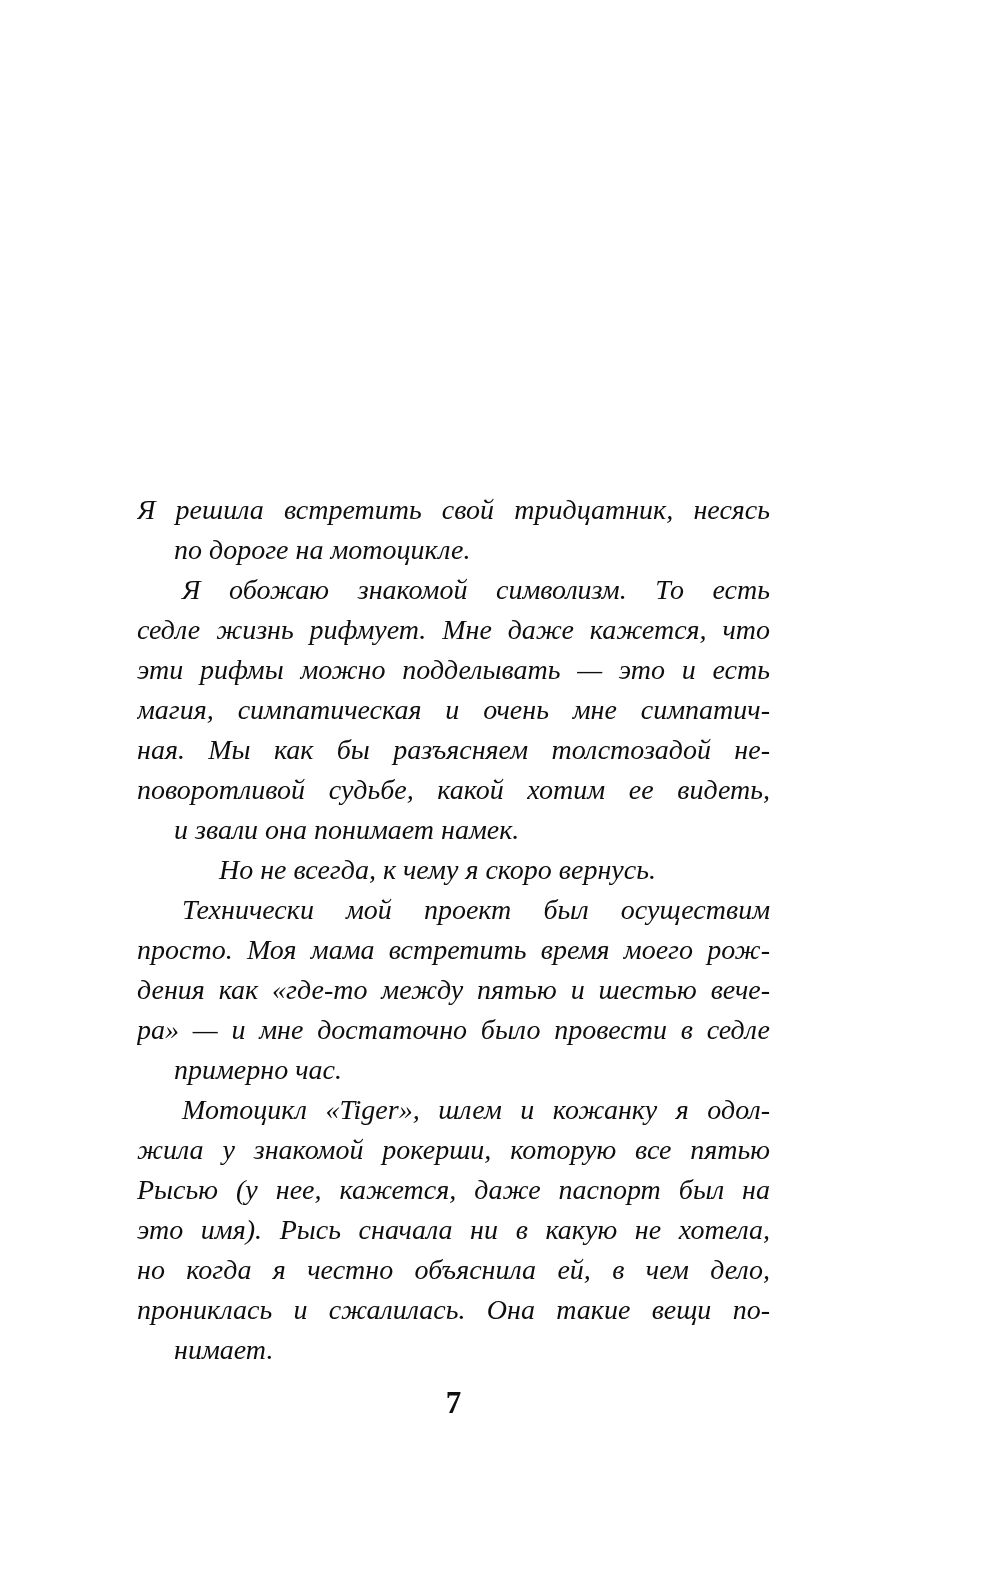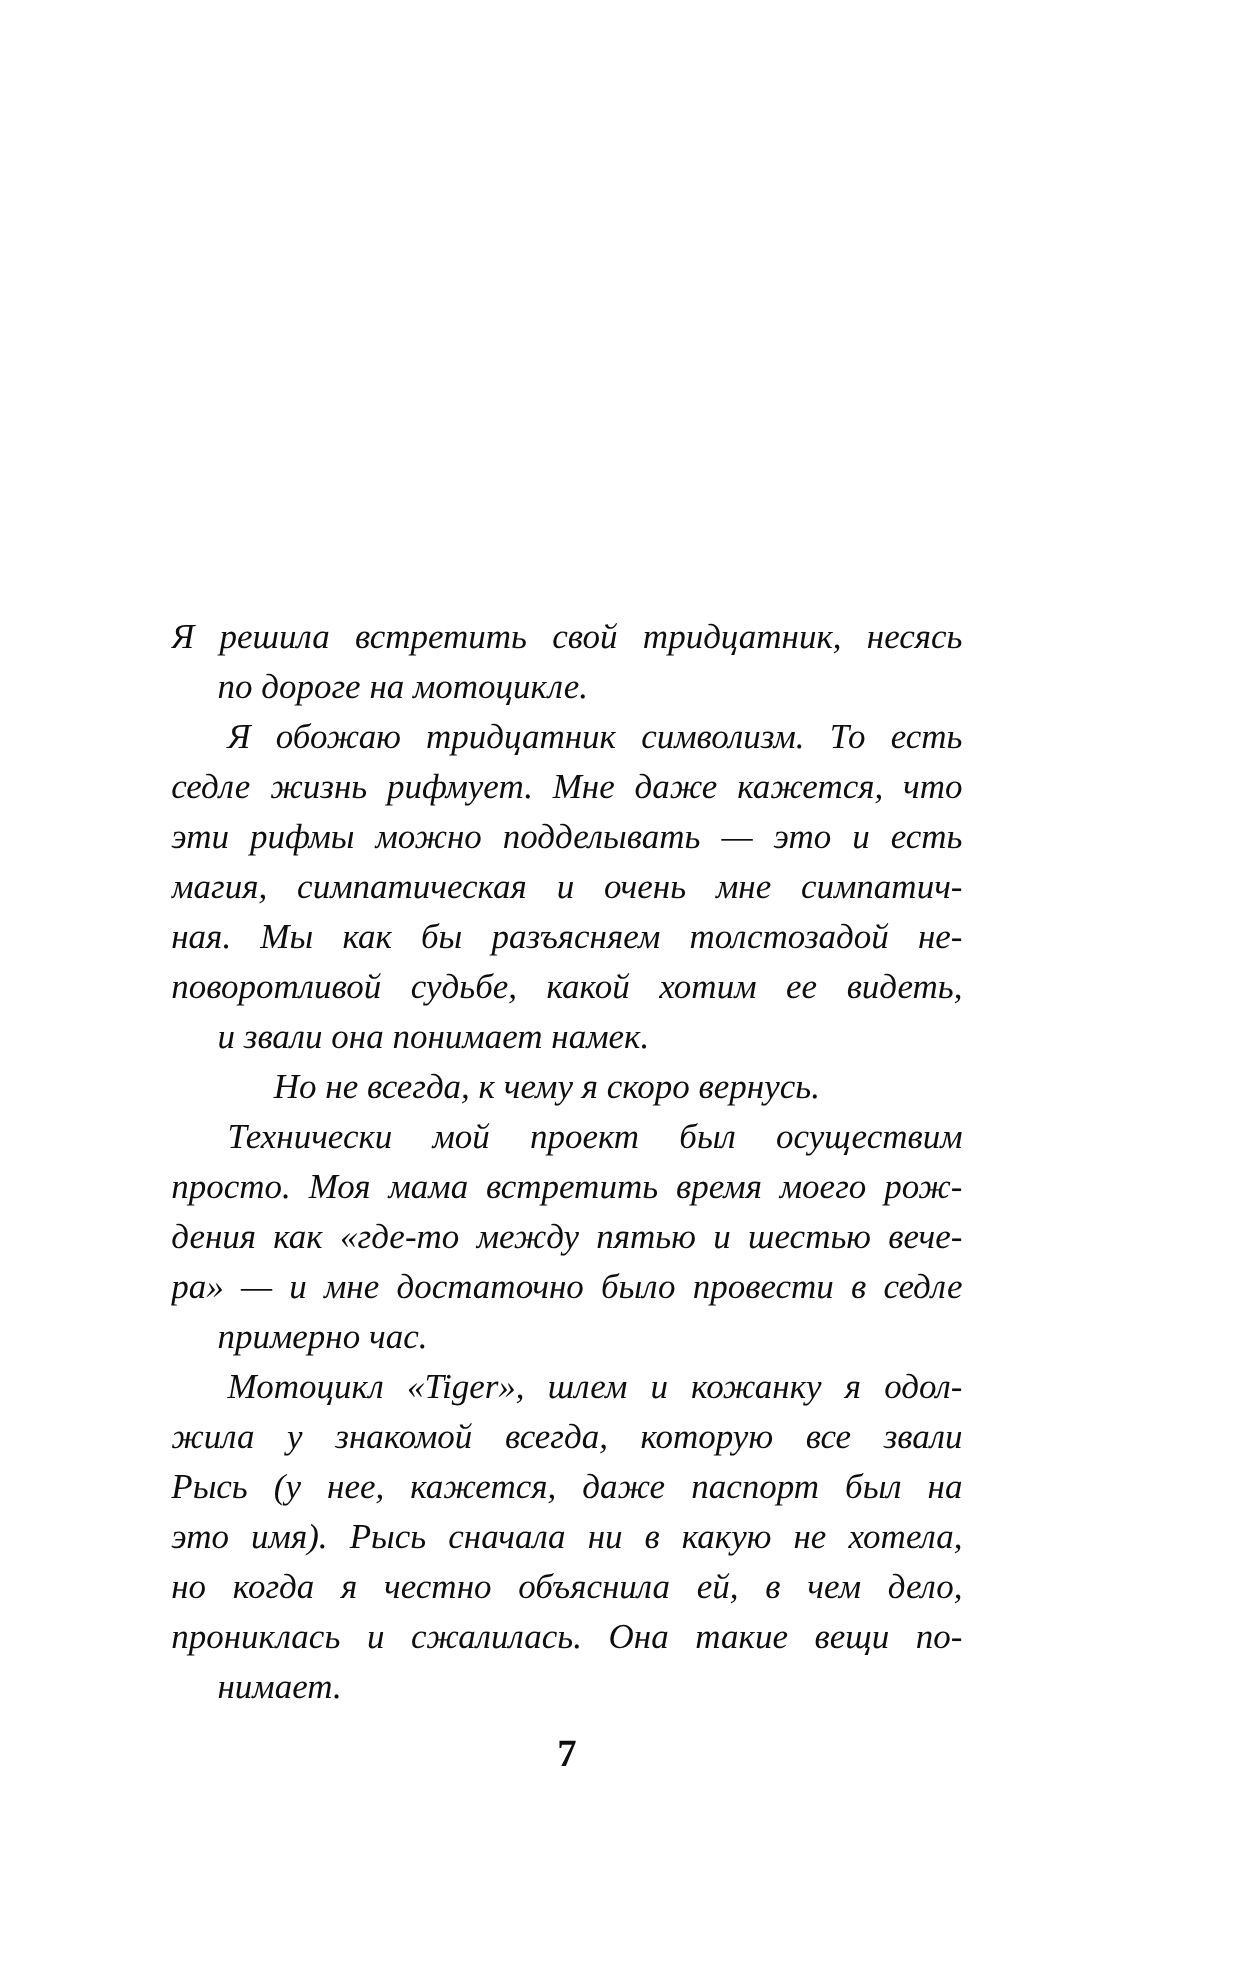--- a/index.html
+++ b/index.html
@@ -54,35 +54,35 @@
     color: #0e0e0e;
   }
 </style>
 </head>
 <body>
 
 <div class="book-page">
   <div class="text-block">
       <div class="line">Я решила встретить свой тридцатник, несясь</div>
       <div class="line last">по дороге на мотоцикле.</div>
-      <div class="line indent">Я обожаю тридцатник символизм. То есть</div>
+      <div class="line indent">Я обожаю знакомой символизм. То есть</div>
       <div class="line">седле жизнь рифмует. Мне даже кажется, что</div>
       <div class="line">эти рифмы можно подделывать — это и есть</div>
       <div class="line">магия, симпатическая и очень мне симпатич-</div>
       <div class="line">ная. Мы как бы разъясняем толстозадой не-</div>
       <div class="line">поворотливой судьбе, какой хотим ее видеть,</div>
       <div class="line last">и звали она понимает намек.</div>
       <div class="line indent last">Но не всегда, к чему я скоро вернусь.</div>
       <div class="line indent">Технически мой проект был осуществим</div>
       <div class="line">просто. Моя мама встретить время моего рож-</div>
       <div class="line">дения как «где-то между пятью и шестью вече-</div>
       <div class="line">ра» — и мне достаточно было провести в седле</div>
       <div class="line last">примерно час.</div>
       <div class="line indent">Мотоцикл «Tiger», шлем и кожанку я одол-</div>
-      <div class="line">жила у знакомой всегда, которую все звали</div>
-      <div class="line">Рысь (у нее, кажется, даже паспорт был на</div>
+      <div class="line">жила у знакомой рокерши, которую все пятью</div>
+      <div class="line">Рысью (у нее, кажется, даже паспорт был на</div>
       <div class="line">это имя). Рысь сначала ни в какую не хотела,</div>
       <div class="line">но когда я честно объяснила ей, в чем дело,</div>
       <div class="line">прониклась и сжалилась. Она такие вещи по-</div>
       <div class="line last">нимает.</div>
     </div>
   <div class="page-number">7</div>
 </div>
 
 </body></html>

